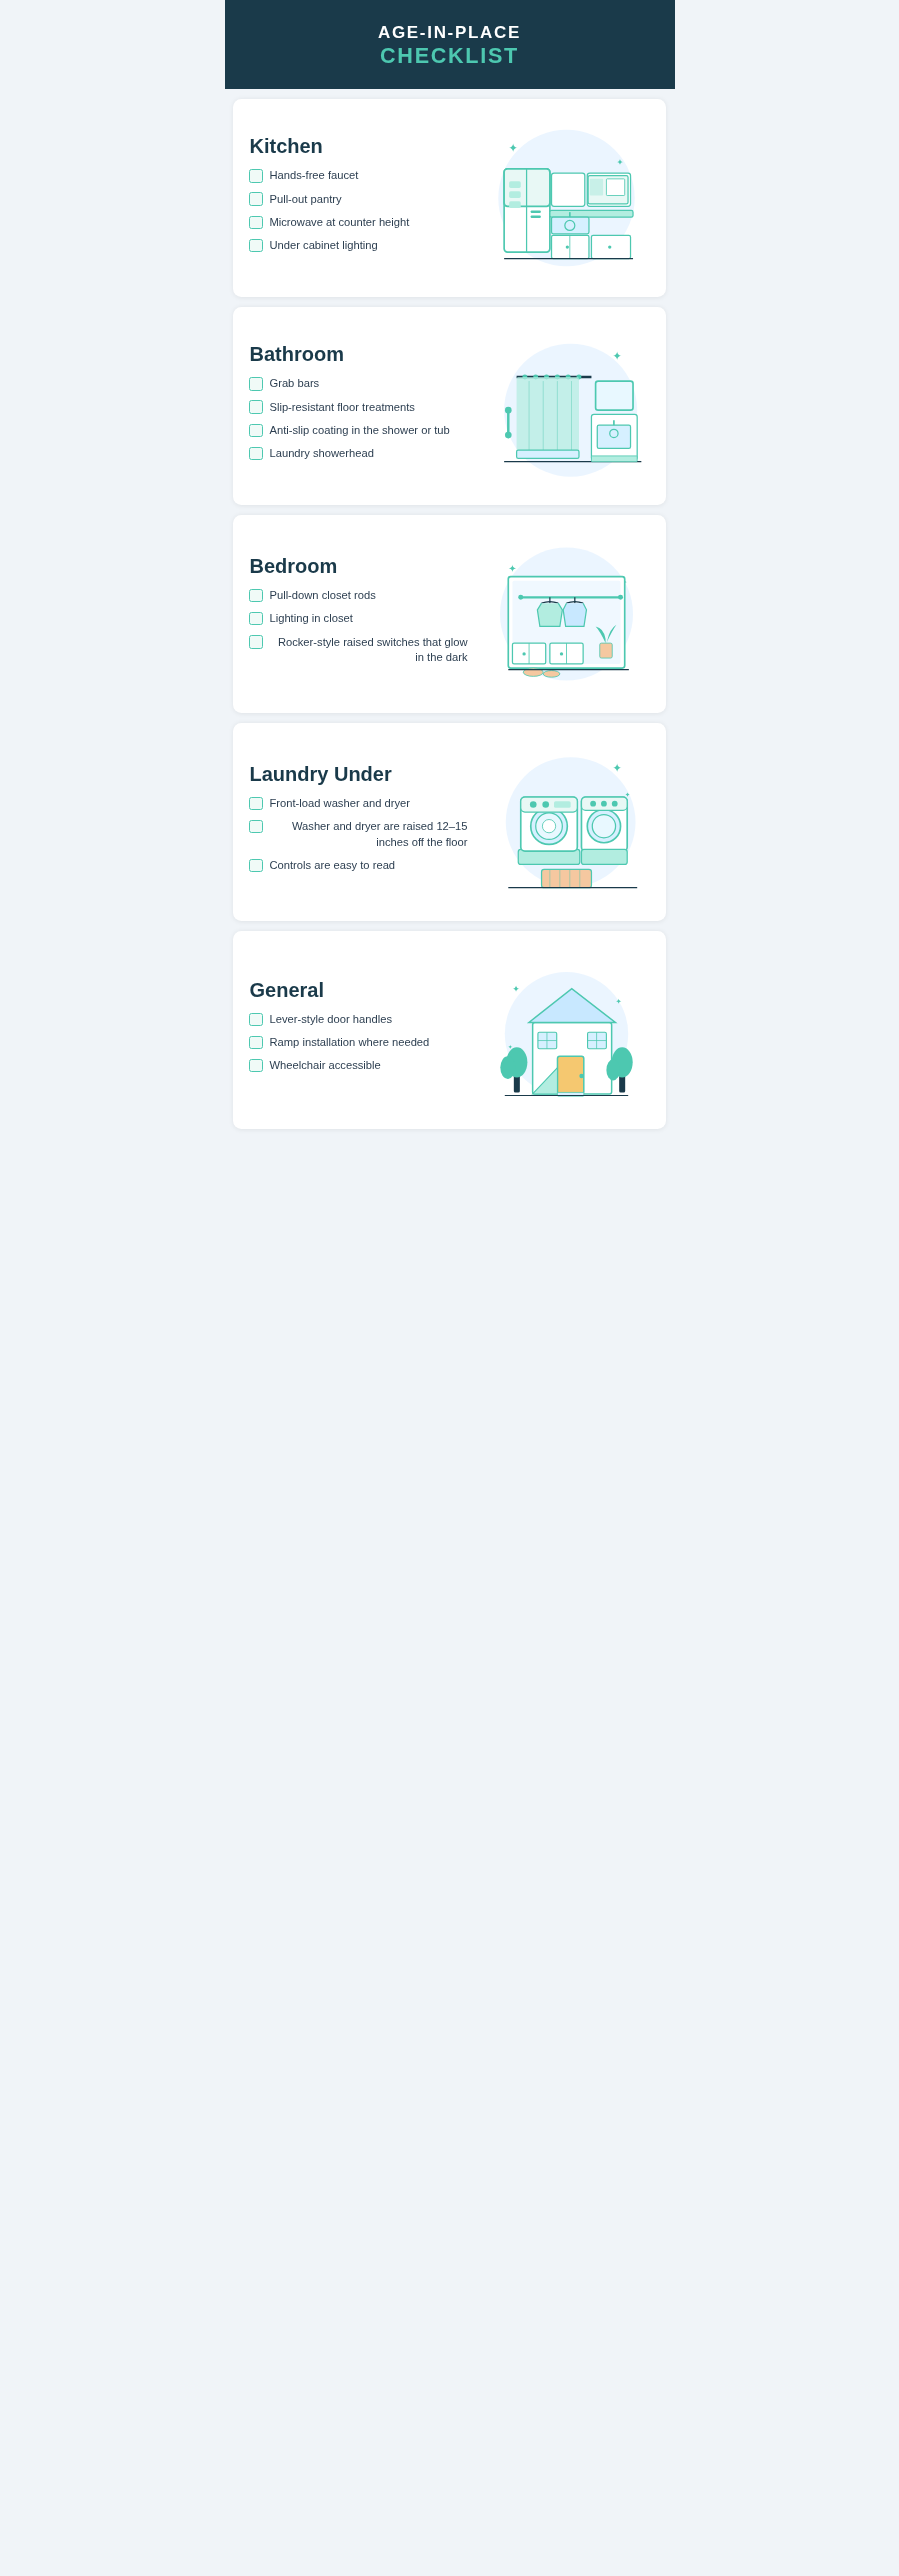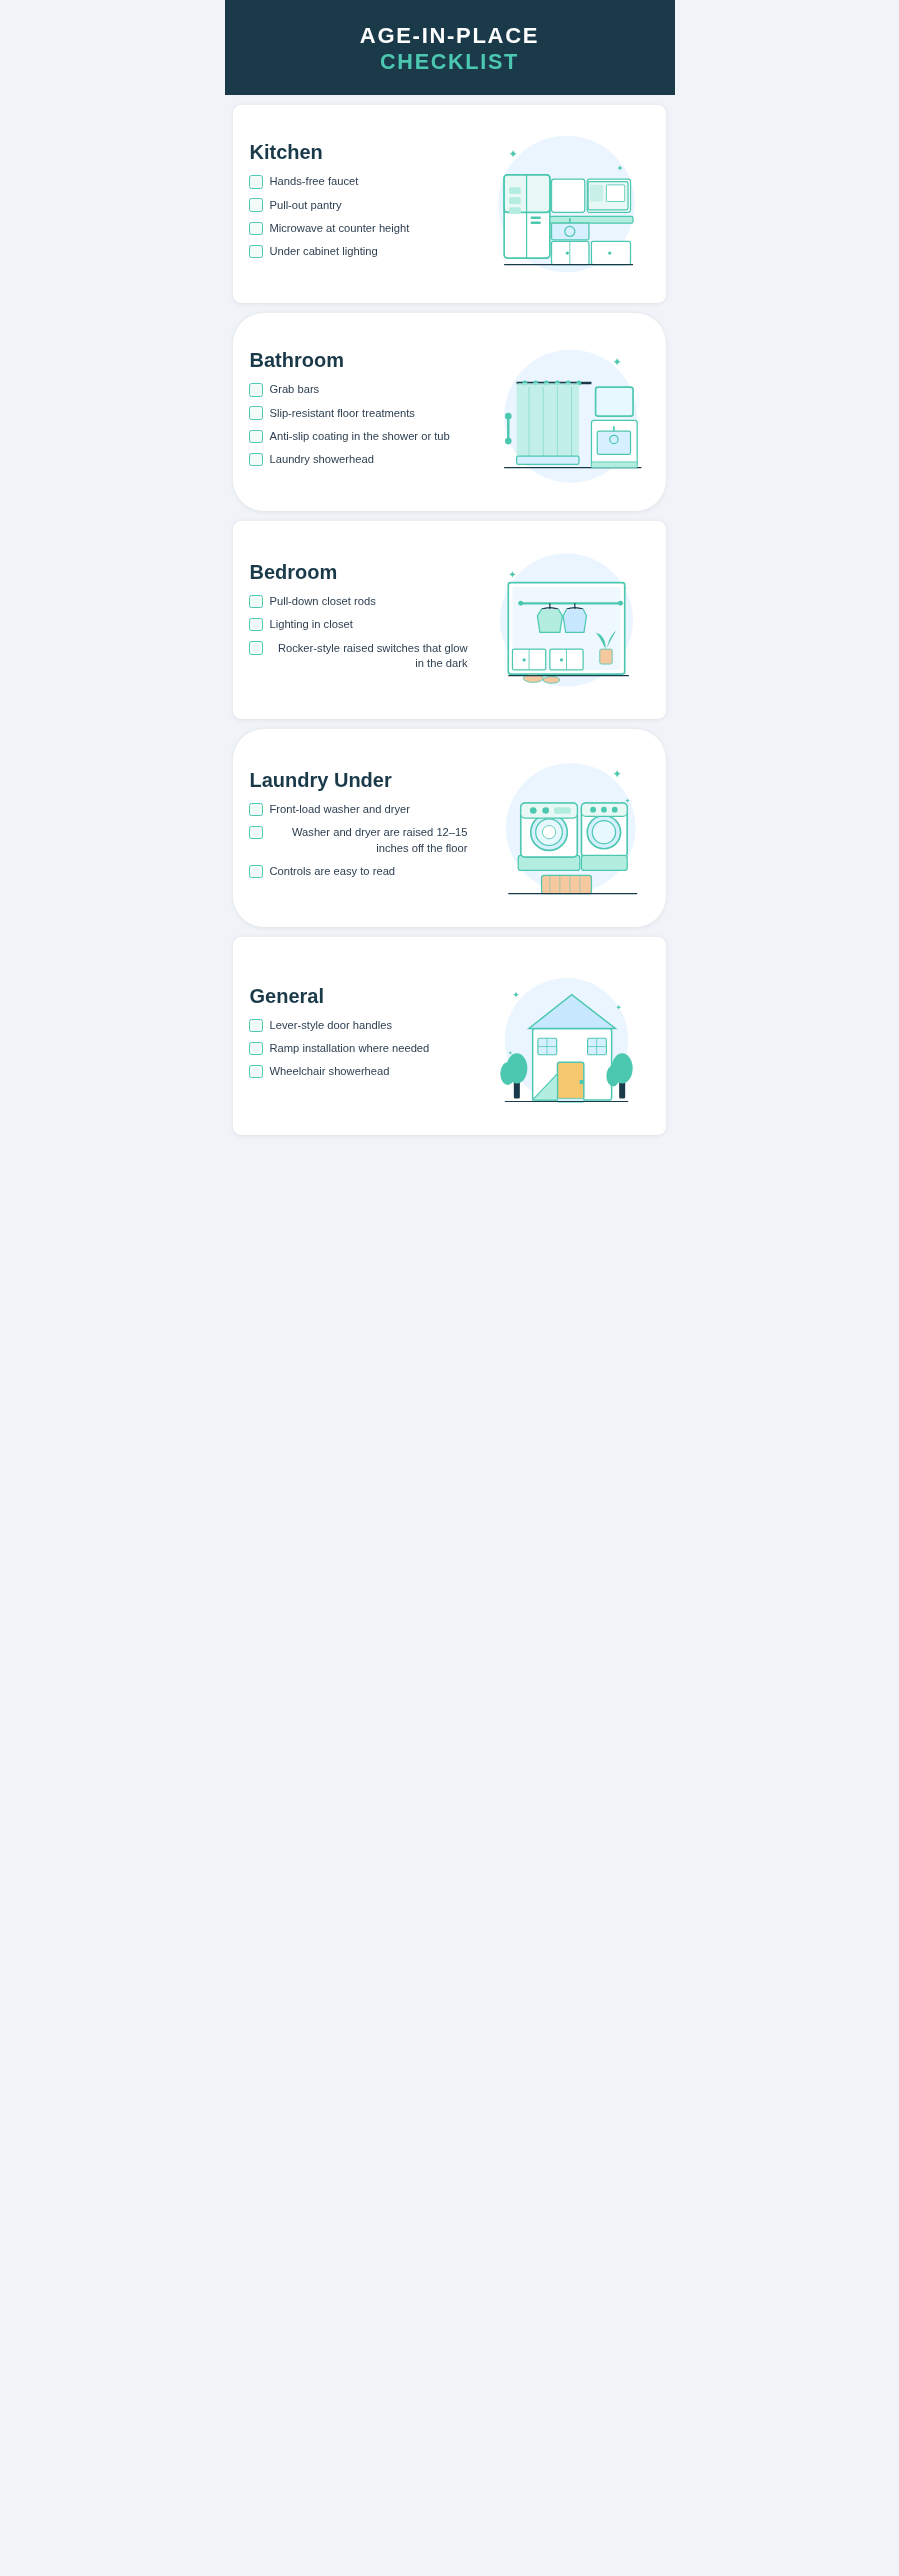--- a/index.html
+++ b/index.html
@@ -14,21 +14,21 @@
       width: 450px;
       background: #f0f4f8;
     }
     .header {
       background: #1a3a4a;
       color: white;
       text-align: center;
       padding: 23px 16.7px 20px;
     }
     .header-title-main {
-      font-size: 22px;
+      font-size: 17px;
       font-weight: 900;
       letter-spacing: 1.7px;
       color: white;
       line-height: 1.2;
     }
     .header-title-sub {
       font-size: 21.6px;
       font-weight: 700;
       letter-spacing: 1.7px;
       color: #4dc8b0;
@@ -39,21 +39,20 @@
       margin: 10px 8.3px;
       border-radius: 8.3px;
       padding: 20px 16.7px;
       display: flex;
       align-items: center;
       gap: 15px;
       box-shadow: 0 0.8px 5px rgba(0,0,0,0.07);
     }
     .section-card.left-text {
       flex-direction: row;
-      border-radius: 31px;
     }
     .section-card.right-text {
       flex-direction: row-reverse;
     }
     .illustration {
       flex: 0 0 167px;
       height: 158px;
       position: relative;
       display: flex;
       align-items: center;
@@ -395,20 +394,20 @@
         <li>
           <span class="checkbox-icon"></span>
           <span>Lever-style door handles</span>
         </li>
         <li>
           <span class="checkbox-icon"></span>
           <span>Ramp installation where needed</span>
         </li>
         <li>
           <span class="checkbox-icon"></span>
-          <span>Wheelchair showerhead</span>
+          <span>Wheelchair accessible</span>
         </li>
       </ul>
     </div>
   </div>
 
 </div>
 
 
 </body></html>

